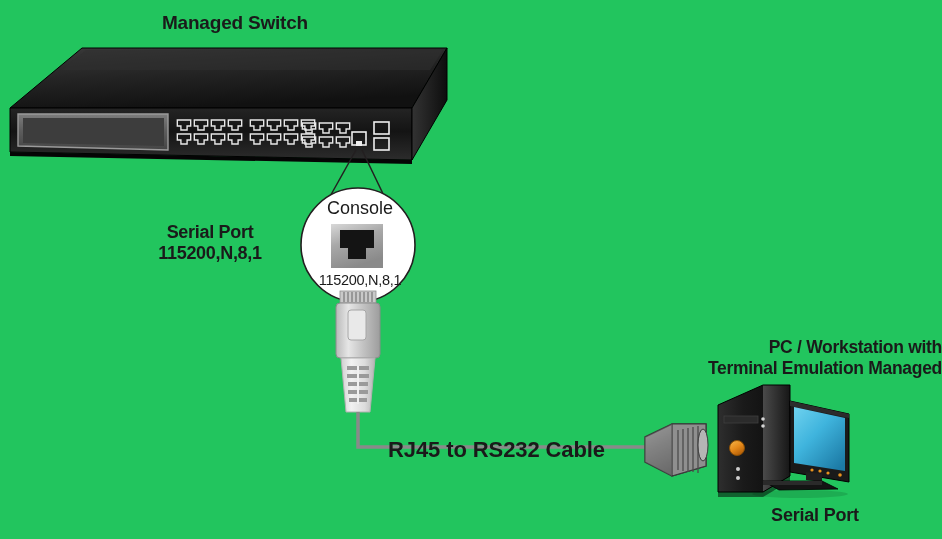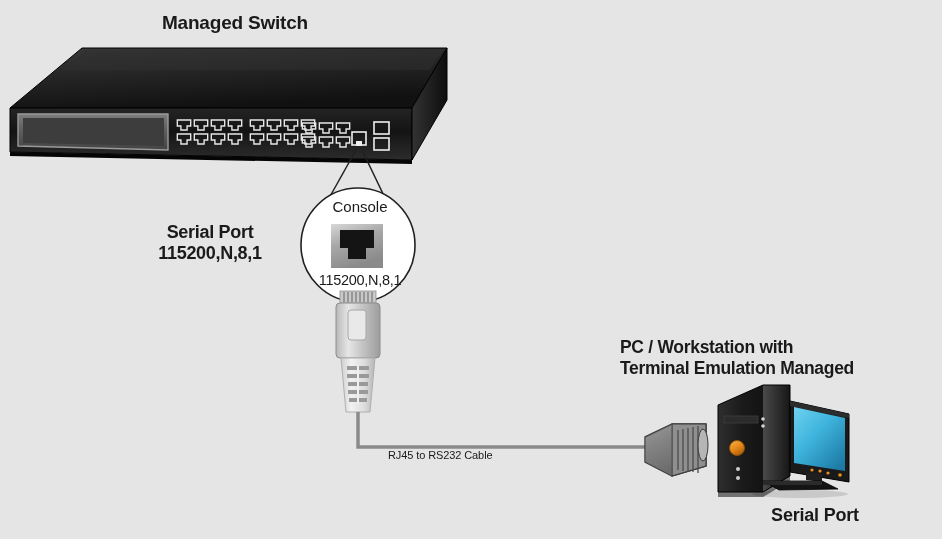--- a/index.html
+++ b/index.html
@@ -7,21 +7,21 @@
     padding: 0;
     background: #ffffff;
   }
   body {
     font-family: "Liberation Sans", sans-serif;
   }
   #stage {
     position: relative;
     width: 942px;
     height: 539px;
-    background: #e5e5e5;
+    background: #22c55e;
     overflow: hidden;
   }
   #art {
     position: absolute;
     left: 0;
     top: 0;
     width: 942px;
     height: 539px;
   }
   .lbl {
@@ -47,44 +47,44 @@
     width: 180px;
     text-align: center;
     font-size: 18px;
     letter-spacing: -0.3px;
   }
   #label-console {
     left: 300px;
     top: 198px;
     width: 120px;
     text-align: center;
-    font-size: 15px;
+    font-size: 18px;
     font-weight: normal;
   }
   #label-baud-magnifier {
     left: 298px;
     top: 272px;
     width: 124px;
     text-align: center;
     font-size: 14.5px;
     font-weight: normal;
     letter-spacing: -0.3px;
   }
   #label-cable {
     left: 388px;
-    top: 449px;
-    font-size: 11px;
-    font-weight: normal;
+    top: 437px;
+    font-size: 22px;
+    font-weight: bold;
     letter-spacing: -0.1px;
   }
   #title-pc-workstation {
     left: 620px;
     top: 337px;
     width: 322px;
-    text-align: left;
+    text-align: right;
     font-size: 17.5px;
     letter-spacing: -0.3px;
   }
   #label-serial-port-pc {
     left: 690px;
     top: 505px;
     width: 250px;
     text-align: center;
     font-size: 18px;
     letter-spacing: -0.2px;

